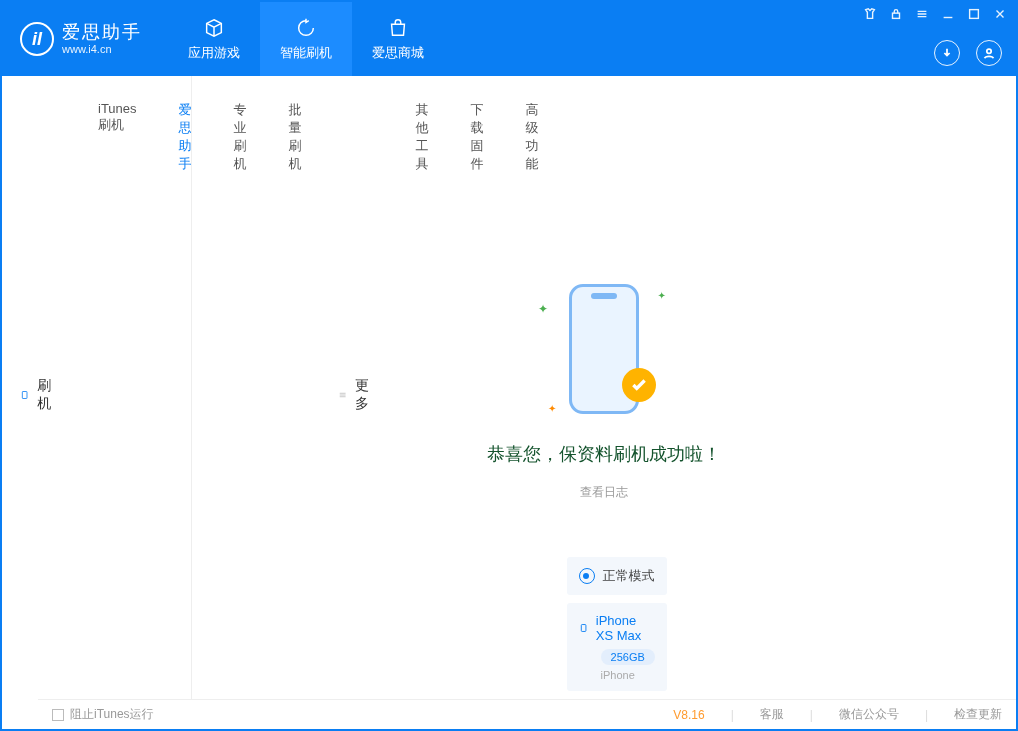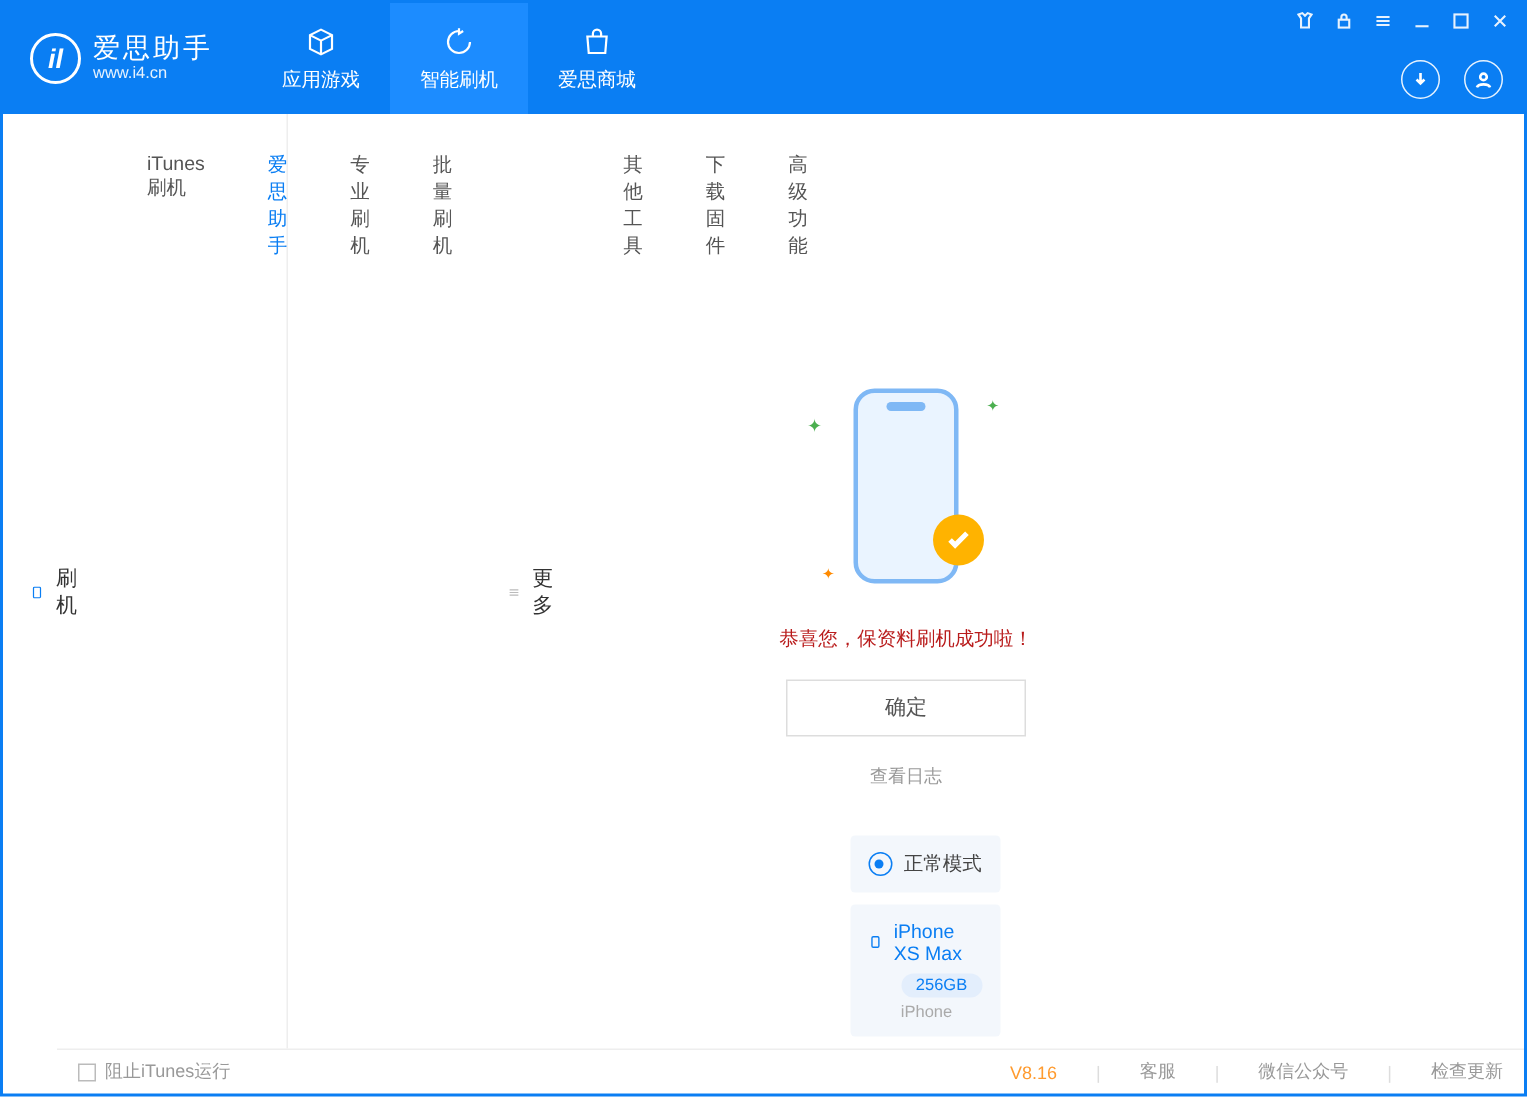--- a/index.html
+++ b/index.html
@@ -55,21 +55,21 @@
 .phone-illust { position: relative; width: 120px; height: 150px; display: flex; align-items: center; justify-content: center; }
 .phone-body { width: 70px; height: 130px; border: 3px solid #7fb8f5; border-radius: 14px; background: #eaf4ff; position: relative; }
 .phone-body::before { content:''; position:absolute; top:6px; left:50%; transform:translateX(-50%); width:26px; height:6px; background:#7fb8f5; border-radius:3px; }
 .check-circle { position: absolute; right: 8px; bottom: 22px; width: 34px; height: 34px; background: #ffb300; border-radius: 50%; display: flex; align-items: center; justify-content: center; }
 .check-circle svg { width: 18px; height: 18px; stroke: #fff; stroke-width: 3; fill: none; }
 .spark { position: absolute; font-size: 12px; color: #ffb300; }
 .spark.s1 { left: -6px; top: 28px; color: #4caf50; }
 .spark.s2 { right: -2px; top: 16px; color: #4caf50; font-size: 10px; }
 .spark.s3 { left: 4px; bottom: 10px; color: #ff8a00; font-size: 10px; }
 
-.success-text { font-size: 13px; color: #b91c1c; }
+.success-text { font-size: 18px; color: #14532d; }
 .ok-btn { width: 160px; height: 38px; border: 1px solid #ddd; background: #fff; font-size: 14px; color: #555; cursor: pointer; }
 .view-log { font-size: 12px; color: #999; cursor: pointer; text-decoration: none; }
 
 
 .statusbar { height: 30px; border-top: 1px solid #eee; display: flex; align-items: center; padding: 0 14px; font-size: 12px; color: #999; margin-left: 36px; }
 .statusbar .left { display: flex; align-items: center; gap: 6px; }
 .statusbar .right { margin-left: auto; display: flex; align-items: center; gap: 26px; }
 .statusbar .ver { color: #ff9b2f; }
 .statusbar .link { color: #999; cursor: pointer; text-align: center; }
 .sep { color: #ddd; }
@@ -213,21 +213,20 @@
       <span class="spark s2">✦</span>
       <span class="spark s3">✦</span>
       <div class="phone-body"></div>
       <div class="check-circle">
         <svg viewBox="0 0 16 16">
             <path d="M3 8l3 3 7-7"></path>
           </svg>
       </div>
     </div>
     <div class="success-text">恭喜您，保资料刷机成功啦！</div>
-    <button class="ok-btn">确定</button>
     <a class="view-log">查看日志</a>
   </div>
 </div>
 
 <div class="statusbar">
   <div class="left">
     <label style="display:flex;align-items:center;gap:6px;cursor:pointer">
       <span class="cb"></span>
       <span>阻止iTunes运行</span>
     </label>

